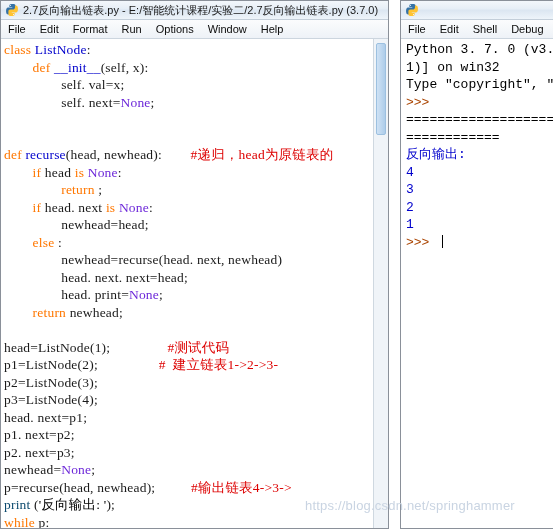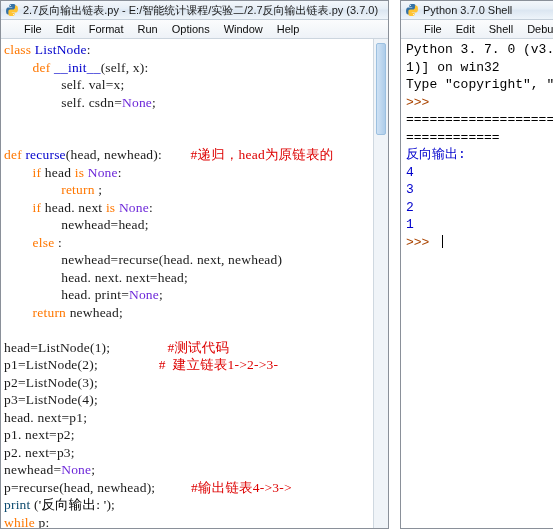--- a/index.html
+++ b/index.html
@@ -25,21 +25,21 @@
     font-size: 11px; color:#1a1a1a; line-height:19px;
     font-family:"Liberation Sans", sans-serif;
     overflow:hidden; text-overflow:clip; white-space:nowrap;
   }
   .app-icon { width:14px; height:14px; flex:0 0 14px; position:relative; }
 
   .menubar {
     height: 19px;
     background: linear-gradient(180deg,#fbfcfd 0%,#eef2f7 100%);
     border-bottom: 1px solid #ccd5de;
-    display:flex; align-items:center; padding-left:16px;
+    display:flex; align-items:center; padding-left:0;
     white-space:nowrap; overflow:hidden;
   }
   .menu-item {
     font-size:11px; color:#0b0b0b; padding:0 7px; line-height:19px;
     font-family:"Liberation Sans", sans-serif; cursor:default;
   }
 
   .codearea {
     position:absolute; left:0; right:0; top:38px; bottom:0;
     background:#ffffff; overflow:hidden;
@@ -125,21 +125,21 @@
       <span class="menu-item">Run</span>
       <span class="menu-item">Options</span>
       <span class="menu-item">Window</span>
       <span class="menu-item">Help</span>
     </div>
 
     <div class="codearea">
       <pre class="code" id="editor-code"><span class="kw">class </span><span class="defname">ListNode</span><span class="plain">:</span>
         <span class="kw">def </span><span class="defname">__init__</span><span class="plain">(self, x):</span>
                 <span class="plain">self. val=x;</span>
-                <span class="plain">self. csdn=</span><span class="none">None</span><span class="plain">;</span>
+                <span class="plain">self. next=</span><span class="none">None</span><span class="plain">;</span>
 
 
 <span class="kw">def </span><span class="defname">recurse</span><span class="plain">(head, newhead):</span><span class="cmt">        #递归，head为原链表的</span>
         <span class="kw">if </span><span class="plain">head </span><span class="kw">is </span><span class="none">None</span><span class="plain">:</span>
                 <span class="kw">return </span><span class="plain">;</span>
         <span class="kw">if </span><span class="plain">head. next </span><span class="kw">is </span><span class="none">None</span><span class="plain">:</span>
                 <span class="plain">newhead=head;</span>
         <span class="kw">else </span><span class="plain">:</span>
                 <span class="plain">newhead=recurse(head. next, newhead)</span>
                 <span class="plain">head. next. next=head;</span>
@@ -171,21 +171,20 @@
 
     <div class="titlebar">
       <span class="app-icon">
         <svg width="14" height="14" viewBox="0 0 16 16">
           <path d="M7.6 1.1c-2 0-2.6.9-2.6 2v1.6h3.3v.5H3.8c-1.1 0-2.1.7-2.4 2-.3 1.4-.3 2.3 0 3.8.3 1.2 1 2 2.1 2h1.1V11c0-1.3 1.1-2.4 2.4-2.4h3.2c1 0 1.9-.9 1.9-2V3.1c0-1-.9-1.8-2-2-.5-.1-1-.1-1.5 0z" fill="#3572A5"></path>
           <path d="M8.4 14.9c2 0 2.6-.9 2.6-2v-1.6H7.7v-.5h4.5c1.1 0 2.1-.7 2.4-2 .3-1.4.3-2.3 0-3.8-.3-1.2-1-2-2.1-2h-1.1V5c0 1.3-1.1 2.4-2.4 2.4H5.8c-1 0-1.9.9-1.9 2v3.5c0 1 .9 1.8 2 2 .5.1 1 .1 1.5 0z" fill="#FFC331"></path>
           <circle cx="6.3" cy="2.9" r="0.6" fill="#fff"></circle>
           <circle cx="9.7" cy="13.1" r="0.6" fill="#fff"></circle>
         </svg>
       </span>
-      <span class="title-text">Python 3.7.0 Shell</span>
     </div>
 
     <div class="menubar">
       <span class="menu-item">File</span>
       <span class="menu-item">Edit</span>
       <span class="menu-item">Shell</span>
       <span class="menu-item">Debug</span>
 
     </div>
 
@@ -199,13 +198,14 @@
 <span class="sh-out">反向输出:</span>
 <span class="sh-out">4</span>
 <span class="sh-out">3</span>
 <span class="sh-out">2</span>
 <span class="sh-out">1</span>
 <span class="sh-prompt">&gt;&gt;&gt; </span><span class="caret"></span>
 </pre>
     </div>
   </div>
 
+  <div id="watermark">https://blog.csdn.net/springhammer</div>
 </div>
 
 </body></html>

